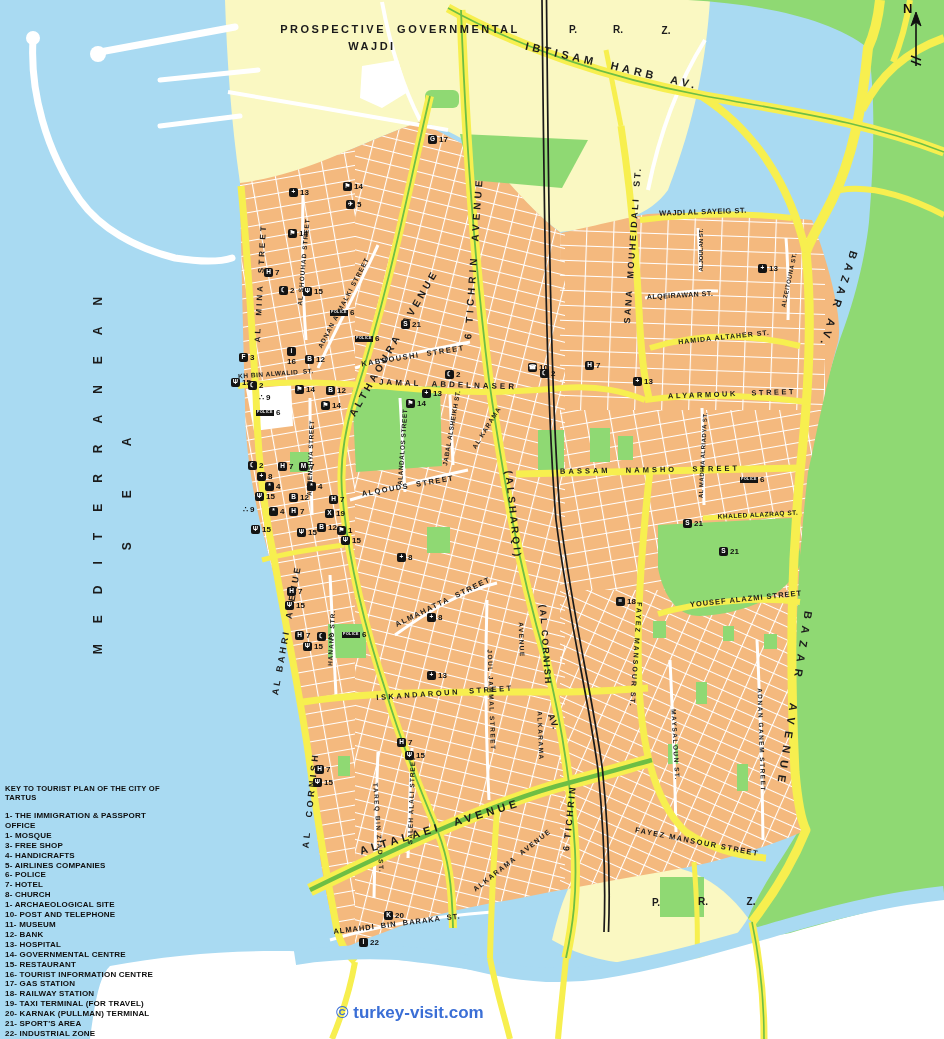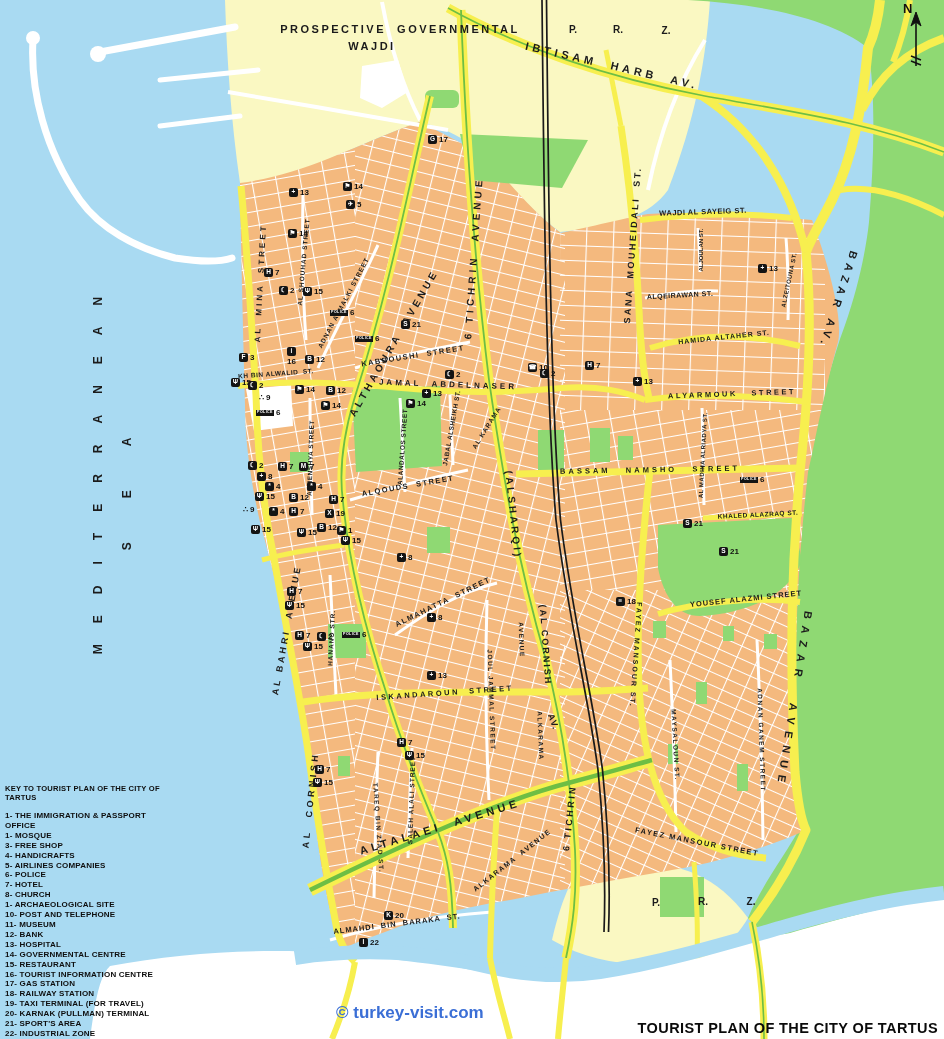--- a/index.html
+++ b/index.html
@@ -555,15 +555,14 @@
         <div class="legend-item">17- GAS STATION</div>
         <div class="legend-item">18- RAILWAY STATION</div>
         <div class="legend-item">19- TAXI TERMINAL (FOR TRAVEL)</div>
         <div class="legend-item">20- KARNAK (PULLMAN) TERMINAL</div>
         <div class="legend-item">21- SPORT'S AREA</div>
         <div class="legend-item">22- INDUSTRIAL ZONE</div>
       </div>
 </div>
 
 <div class="watermark">© turkey-visit.com</div>
-<div class="map-title">TOURIST PLAN OF THE CITY OF TARTUS</div>
 
 </div>
 
 </body></html>

